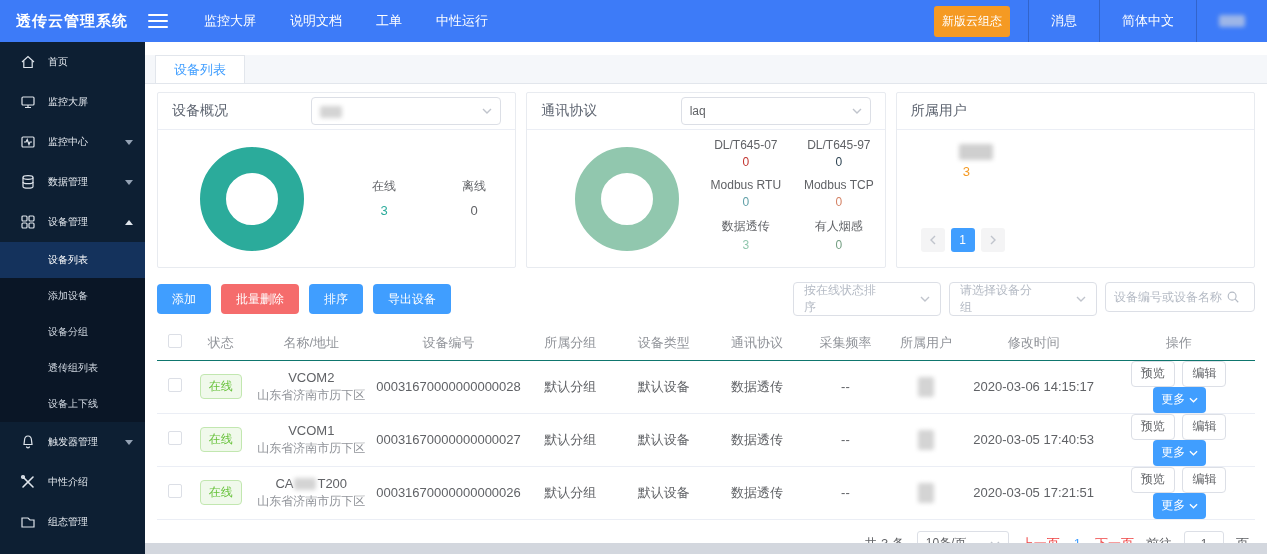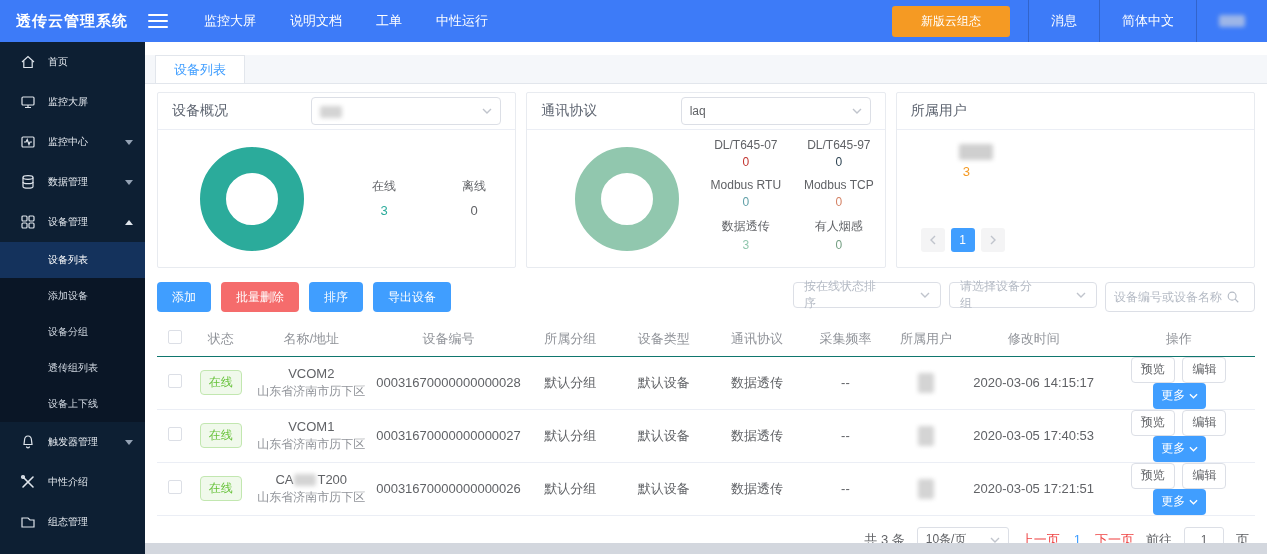--- a/index.html
+++ b/index.html
@@ -6,21 +6,21 @@
   html,body { width:1267px; height:554px; overflow:hidden; font-family:"Liberation Sans","DejaVu Sans",sans-serif; background:#d3d7de; }
 
   
   .topbar { position:absolute; left:0; top:0; width:1267px; height:42px; background:#3d7bf8; display:flex; align-items:center; color:#fff; z-index:10; }
   .topbar-title { font-size:15px; font-weight:bold; padding:0 20px 0 16px; letter-spacing:1px; }
   .hamburger { width:20px; height:14px; display:flex; flex-direction:column; justify-content:space-between; cursor:pointer; margin-right:36px; }
   .hamburger span { display:block; height:2px; background:#fff; border-radius:1px; }
   .top-nav { display:flex; align-items:center; gap:34px; font-size:13px; }
   .top-nav .nav-item { cursor:pointer; }
   .topbar-right { margin-left:auto; display:flex; align-items:stretch; height:42px; }
-  .scada-btn { align-self:center; background:#f59a23; color:#fff; font-size:12px; padding:7px 29px; border:none; border-radius:3px; cursor:pointer; margin-right:18px; }
+  .scada-btn { align-self:center; background:#f59a23; color:#fff; font-size:12px; padding:7px 8px; border:none; border-radius:3px; cursor:pointer; margin-right:18px; }
   .topbar-cell { display:flex; align-items:center; padding:0 22px; font-size:13px; border-left:1px solid rgba(0,0,0,0.18); cursor:pointer; }
   .user-blob { width:26px; height:12px; background:#9db6e8; border-radius:2px; filter:blur(2px); }
 
   
   .sidebar { position:absolute; left:0; top:42px; width:145px; height:512px; background:#0d1f33; color:#e3e8ee; font-size:10px; }
   .side-item { height:40px; display:flex; align-items:center; padding:0 12px 0 20px; cursor:pointer; }
   .side-item .icon { width:16px; height:16px; margin-right:12px; color:#dfe5ec; flex:none; }
   .side-item .lbl { flex:1; white-space:nowrap; }
   .caret { width:0; height:0; margin-left:4px; }
   .caret.down { border-left:4px solid transparent; border-right:4px solid transparent; border-top:5px solid #93a2b4; }
@@ -58,21 +58,21 @@
   .mini-pager { position:absolute; left:24px; bottom:16px; display:flex; gap:6px; }
   .pg-btn { width:24px; height:24px; background:#f4f4f5; border-radius:3px; display:flex; align-items:center; justify-content:center; color:#c0c4cc; font-size:12px; cursor:pointer; }
   .pg-btn.active { background:#409eff; color:#fff; }
 
   
   .toolbar { display:flex; align-items:center; margin:14px 0 10px 0; }
   .btn { height:30px; border:none; border-radius:4px; color:#fff; font-size:12px; padding:0 15px; margin-right:10px; cursor:pointer; }
   .btn.blue { background:#409eff; }
   .btn.red { background:#f56c6c; }
   .toolbar-filters { margin-left:auto; display:flex; gap:8px; }
-  .filter-select { width:148px; height:26px; border:1px solid #dcdfe6; border-radius:4px; display:flex; align-items:center; padding:0 10px; font-size:12px; color:#b4bac4; background:#fff; cursor:pointer;gap:41px; }
+  .filter-select { width:148px; height:34px; border:1px solid #dcdfe6; border-radius:4px; display:flex; align-items:center; padding:0 10px; font-size:12px; color:#b4bac4; background:#fff; cursor:pointer;gap:41px; }
   .filter-select .sel-text { flex:1; }
   .search-box { width:150px; height:30px; border:1px solid #dcdfe6; border-radius:4px; display:flex; align-items:center; padding:0 8px; background:#fff; }
   .search-box input { border:none; outline:none; width:112px; font-size:12px; color:#3b82f6; font-family:inherit; }
   .search-box input::placeholder { color:#b4bac4; }
 
   
   table { width:100%; border-collapse:collapse; table-layout:fixed; }
   th { font-size:13px; color:#909399; font-weight:normal; height:34px; border-bottom:1px solid #0f766e; text-align:center; }
   td { font-size:13px; color:#606266; height:43px; border-bottom:1px solid #ebeef5; text-align:center; vertical-align:middle; }
   .chk { width:14px; height:14px; border:1px solid #dcdfe6; border-radius:2px; display:inline-block; background:#fff; cursor:pointer; }

